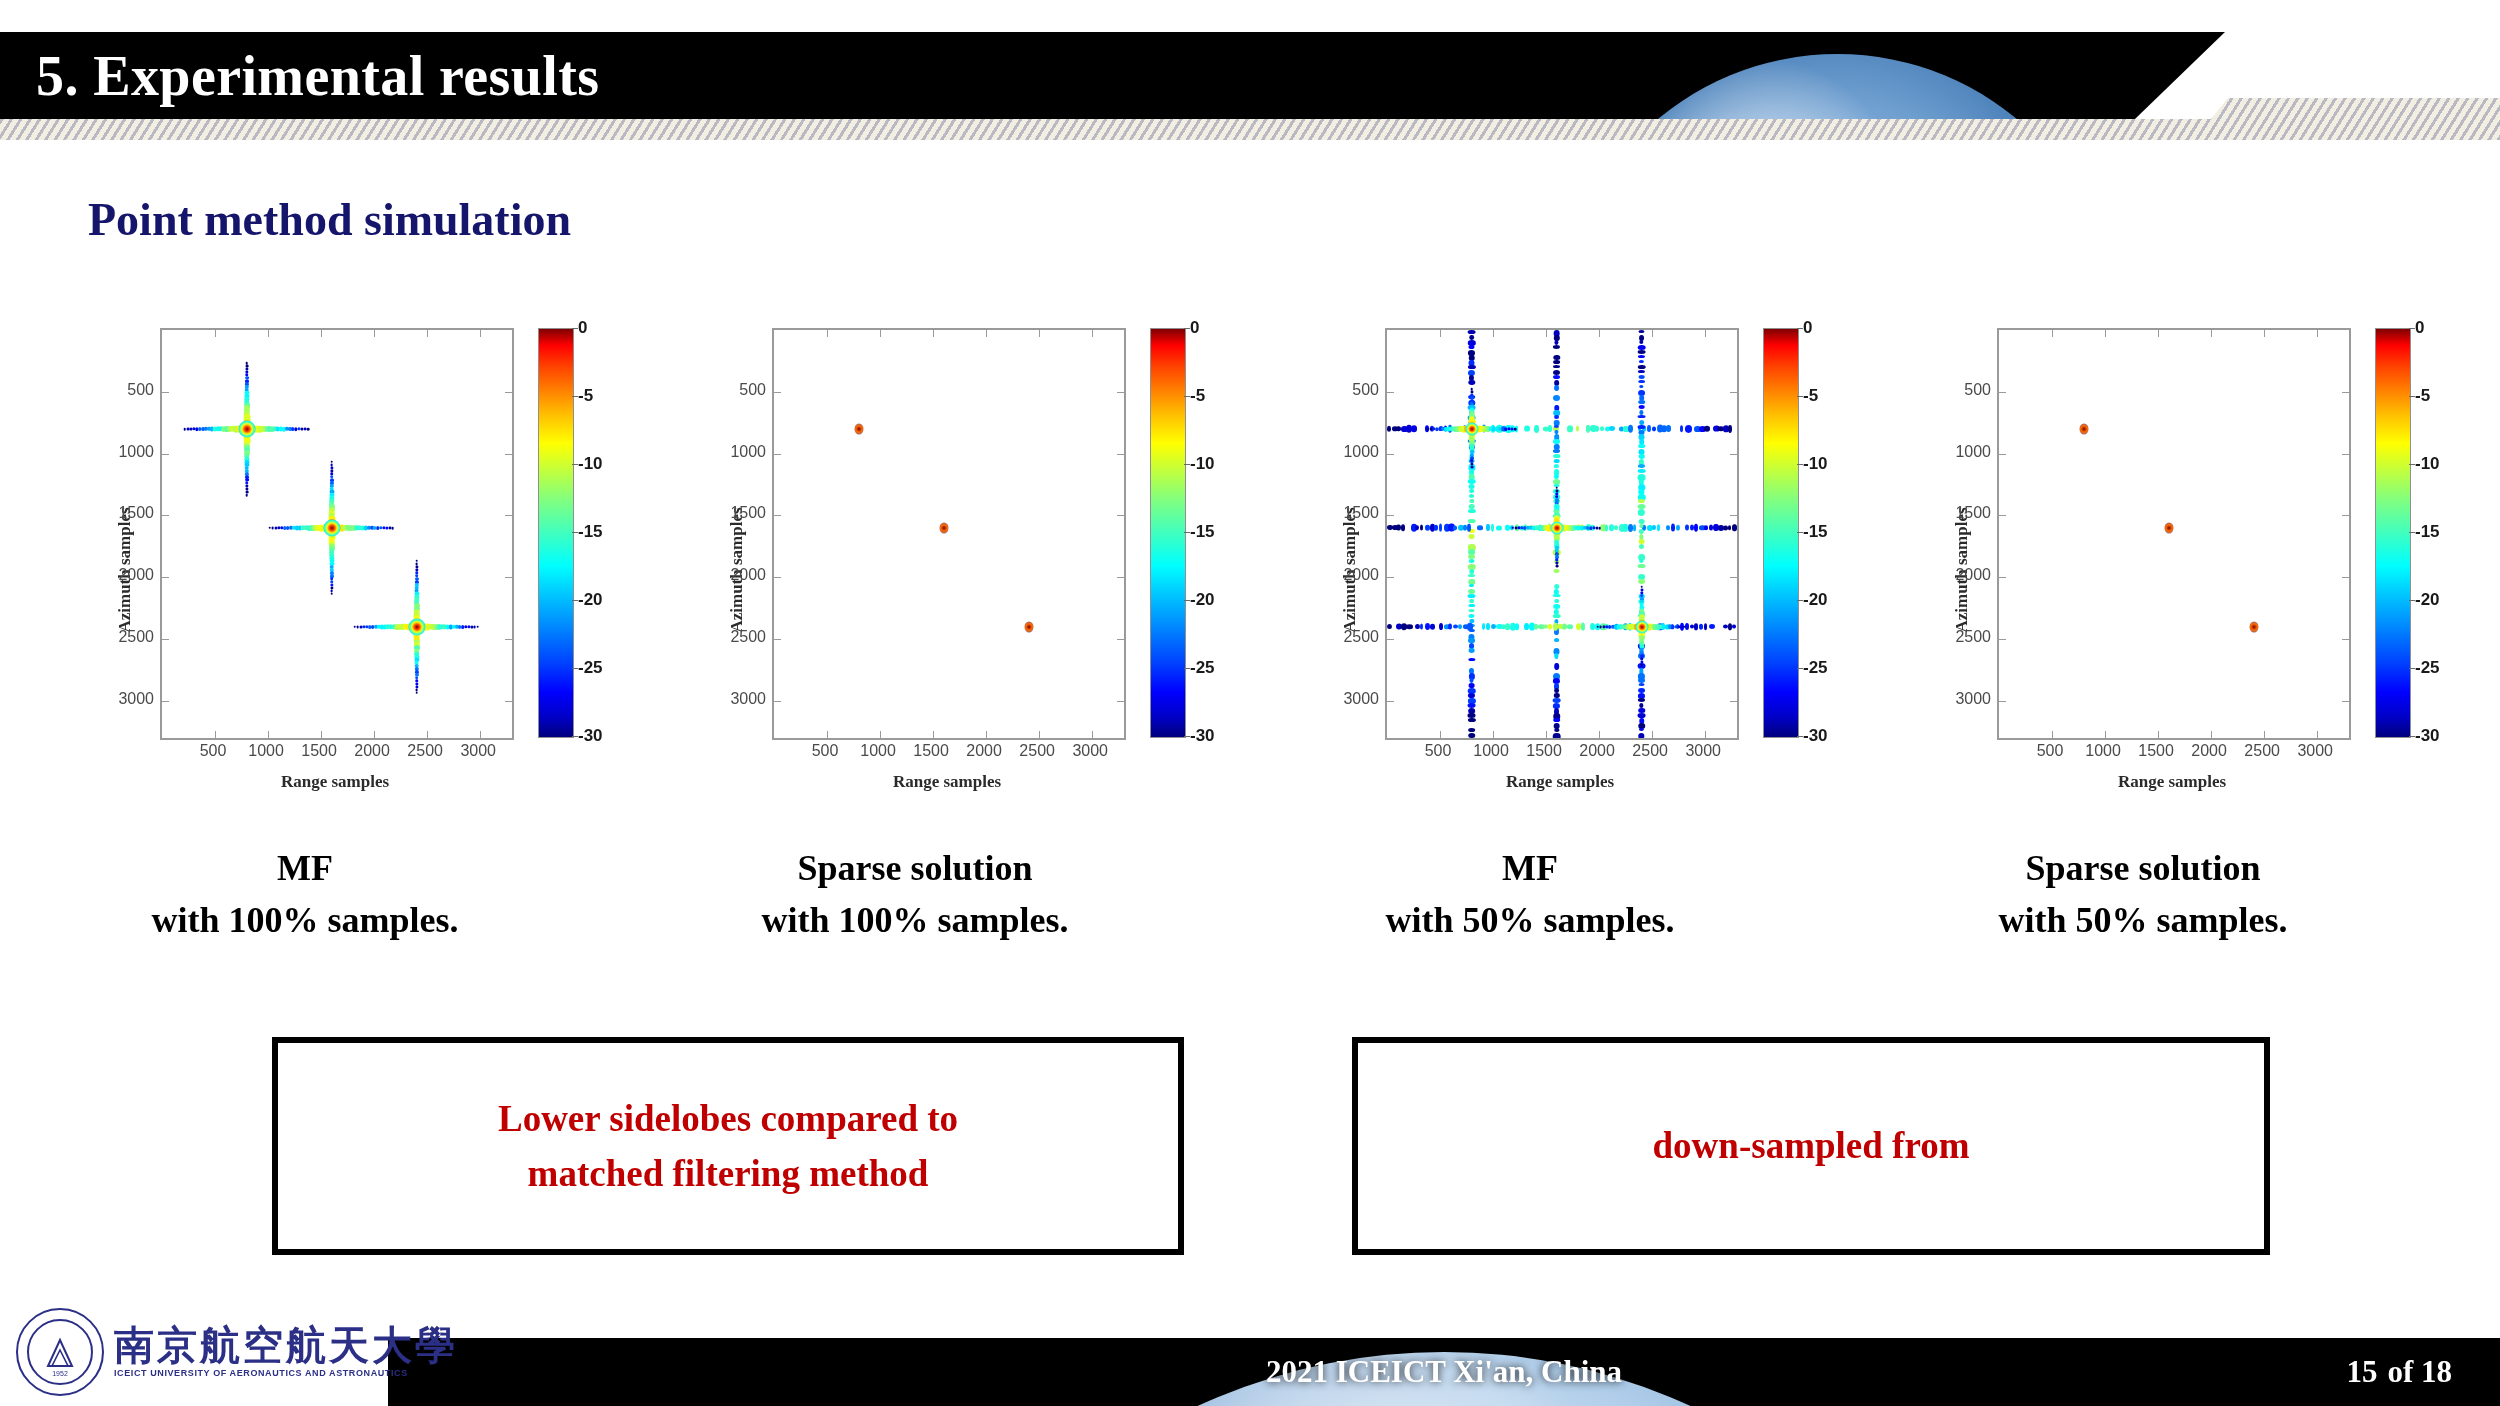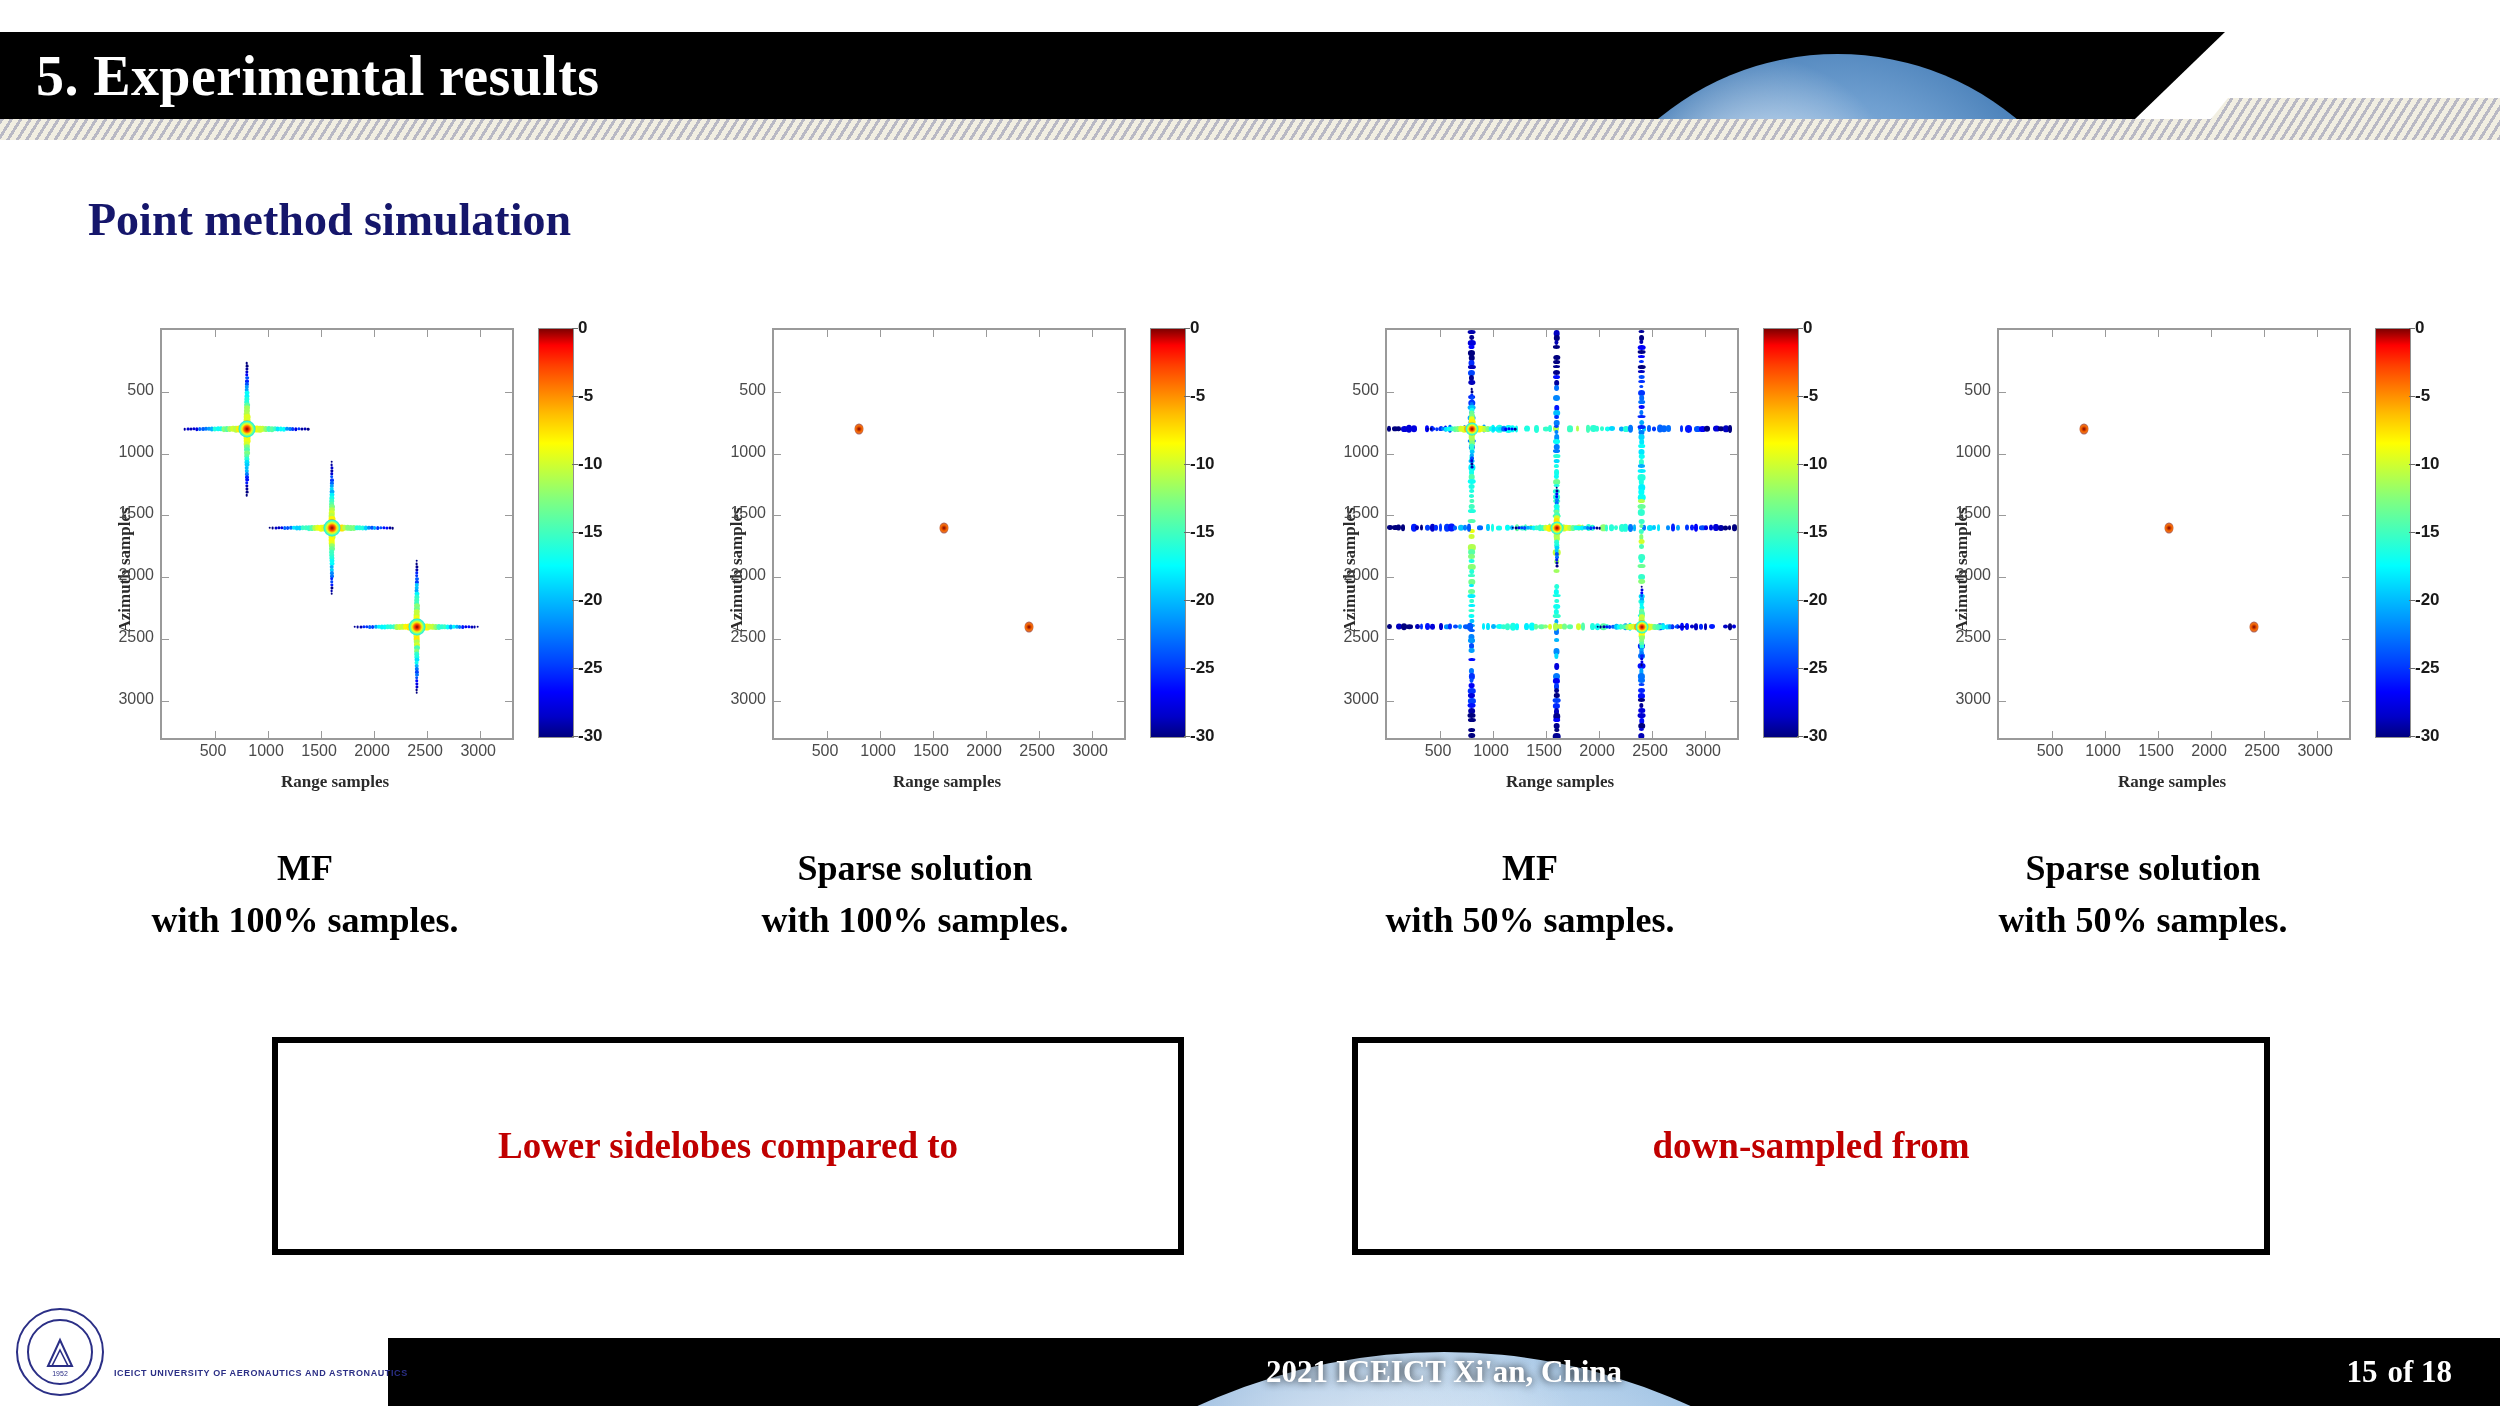--- a/index.html
+++ b/index.html
@@ -1307,20 +1307,21 @@
   <span>MF</span>
   <span class="l2">with 50% samples.</span>
 </div>
 <div class="caption" style="left:1838px;top:842px;">
   <span>Sparse solution</span>
   <span class="l2">with 50% samples.</span>
 </div>
 
 <div class="callout" style="left:272px;top:1037px;width:900px;height:206px;">
   <span>Lower sidelobes compared to</span>
+  <span>matched filtering method</span>
 </div>
 <div class="callout" style="left:1352px;top:1037px;width:906px;height:206px;">
   <span>down-sampled from</span>
 </div>
 
 <div id="footer-bar">
   <div id="footer-globe"></div>
   <div id="footer-text">2021 ICEICT Xi'an, China</div>
   <div id="footer-page">
     <span class="num">15</span>
@@ -1330,14 +1331,15 @@
 
 <div id="logo">
   <div id="logo-seal">
     <div class="ring2"></div>
     <svg width="84" height="84" viewBox="0 0 84 84" style="position:absolute;left:0;top:0;">
       <polygon points="42,30 54,56 30,56" fill="none" stroke="#2b2f86" stroke-width="2"></polygon>
       <polygon points="42,40 50,56 34,56" fill="none" stroke="#2b2f86" stroke-width="1.6"></polygon>
       <text x="42" y="66" font-size="7" fill="#2b2f86" text-anchor="middle" font-family="Liberation Sans, sans-serif">1952</text>
     </svg>
   </div>
+  <div id="logo-cn">南京航空航天大學</div>
   <div id="logo-en">ICEICT UNIVERSITY OF AERONAUTICS AND ASTRONAUTICS</div>
 </div>
 
 </body></html>

